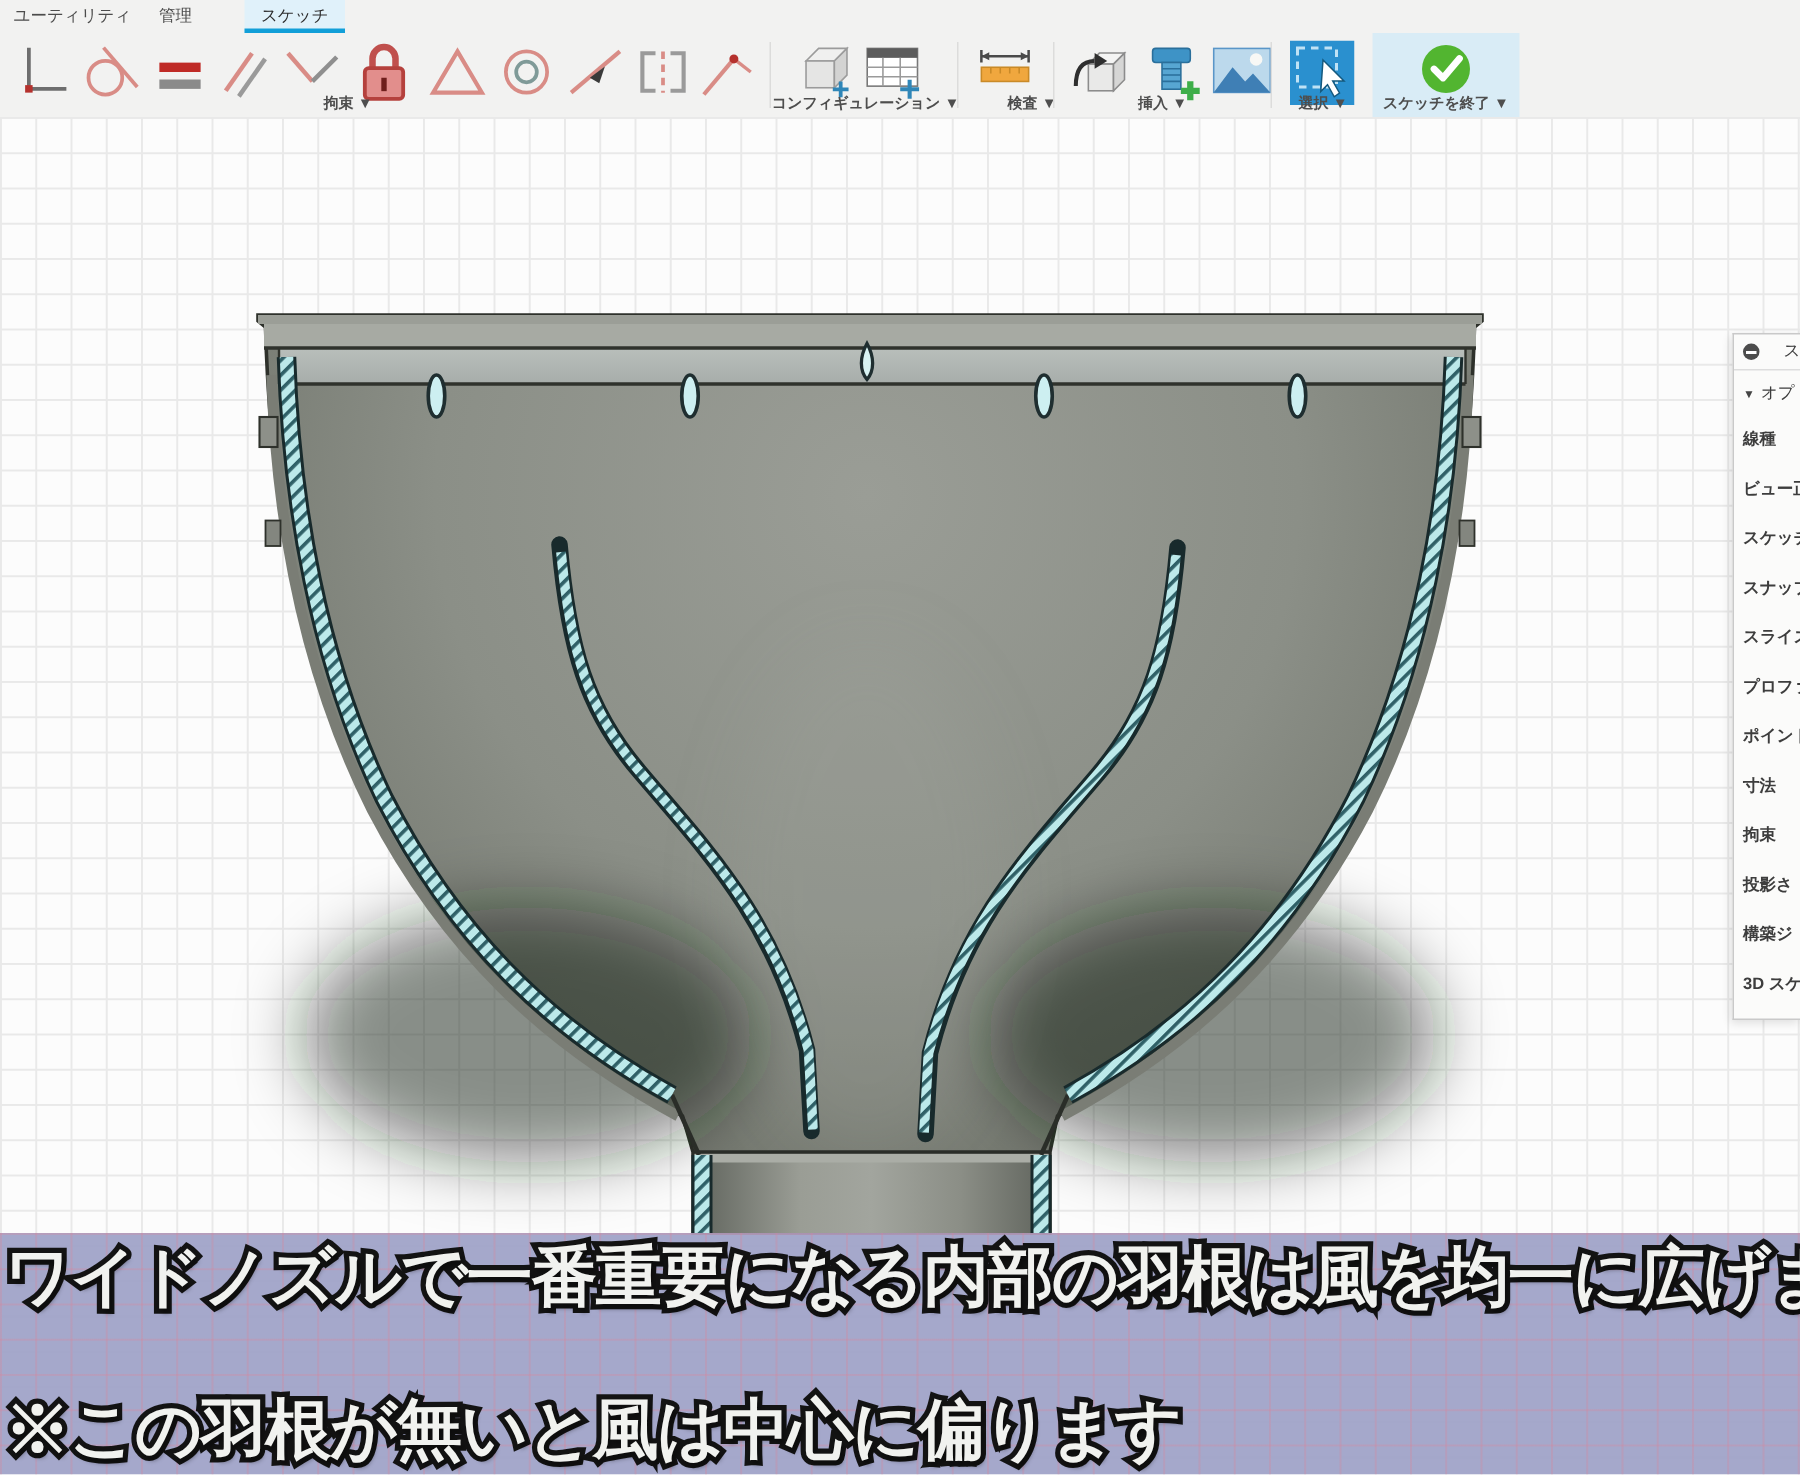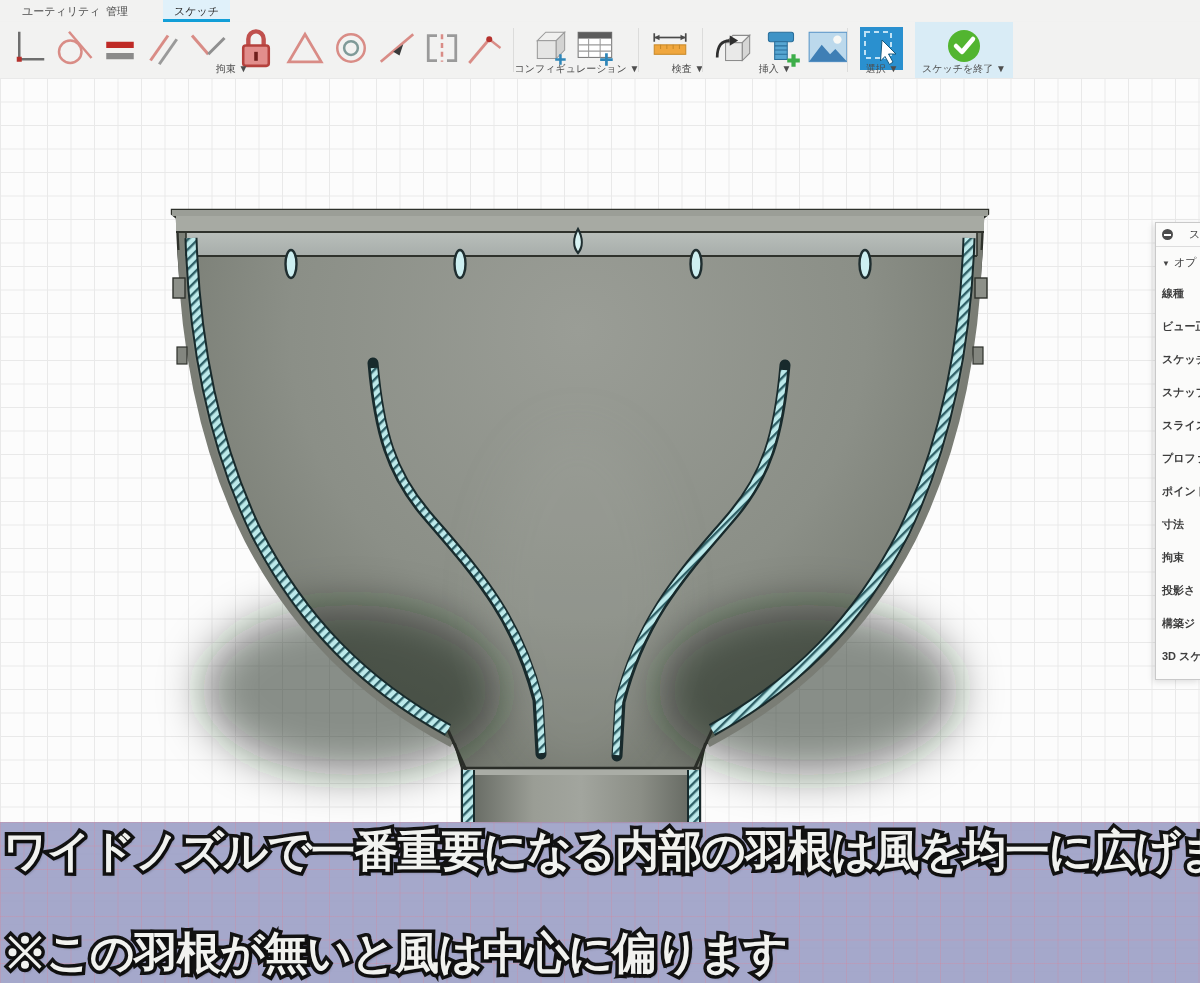--- a/index.html
+++ b/index.html
@@ -5,21 +5,21 @@
   html,body{margin:0;padding:0;}
   body{width:1200px;height:983px;overflow:hidden;position:relative;
        font-family:"Liberation Sans",sans-serif;background:#fcfcfc;-webkit-font-smoothing:antialiased;}
   
   .tabbar{position:absolute;left:0;top:0;width:1200px;height:22px;background:#f2f2f1;}
   .tab{position:absolute;top:0;height:22px;line-height:22px;font-size:11px;color:#4c4c4c;padding:0 6px;}
   .tab.active{background:#e0f1fa;color:#2c2c2c;}
   .tab.active::after{content:"";position:absolute;left:0;right:0;bottom:0;height:3px;background:#129fd8;}
   
   .toolbar{position:absolute;left:0;top:22px;width:1200px;height:56px;background:#f2f2f1;
-           box-shadow:0 1px 2px rgba(0,0,0,.10);}
+           box-shadow:0 1px 2px rgba(0,0,0,.10);font-weight:bold;}
   .ticon{position:absolute;top:6px;width:40px;height:40px;}
   .tlabel{position:absolute;top:40px;font-size:10px;color:#4e4e4e;white-space:nowrap;transform:translateX(-50%);}
   .sep{position:absolute;top:6px;width:1px;height:44px;background:#dcdcdb;}
   .finishblock{position:absolute;left:915px;top:0;width:98px;height:56px;background:#d9ecf6;}
   
   .canvas{position:absolute;left:0;top:78px;width:1200px;height:905px;background:#fcfcfc;
     background-image:linear-gradient(#e9e9e9 1px,transparent 1px),
                      linear-gradient(90deg,#e9e9e9 1px,transparent 1px);
     background-size:23.5px 23.5px;}
   .model{position:absolute;left:0;top:0;}
@@ -44,21 +44,21 @@
   .pminus{width:11px;height:11px;border-radius:50%;background:#4c4c4c;position:relative;flex:0 0 11px;}
   .pminus::after{content:"";position:absolute;left:2px;top:5px;width:7px;height:2px;background:#fff;}
   .psection{height:30px;line-height:30px;padding-left:6px;white-space:nowrap;font-weight:400;}
   .psection .tri{display:inline-block;font-size:8px;color:#444;margin-right:4px;}
   .pitem{height:33px;line-height:33px;padding-left:6px;white-space:nowrap;font-weight:bold;}
 </style>
 </head>
 <body>
 
 <div class="tabbar">
-  <div class="tab" style="left:16px">ユーティリティ</div>
+  <div class="tab" style="left:3px">ユーティリティ</div>
   <div class="tab" style="left:100px">管理</div>
   <div class="tab active" style="left:163px;width:55px;text-align:center">スケッチ</div>
 </div>
 
 <div class="toolbar">
 
   <div class="ticon" style="left:8px">
     <svg width="40" height="40" viewBox="0 0 32 32">
         <path d="M9 3 V25 H29" stroke="#6e6e6e" stroke-width="2" fill="none"></path>
         <rect x="7" y="23" width="4" height="4" fill="#b5312d"></rect>

